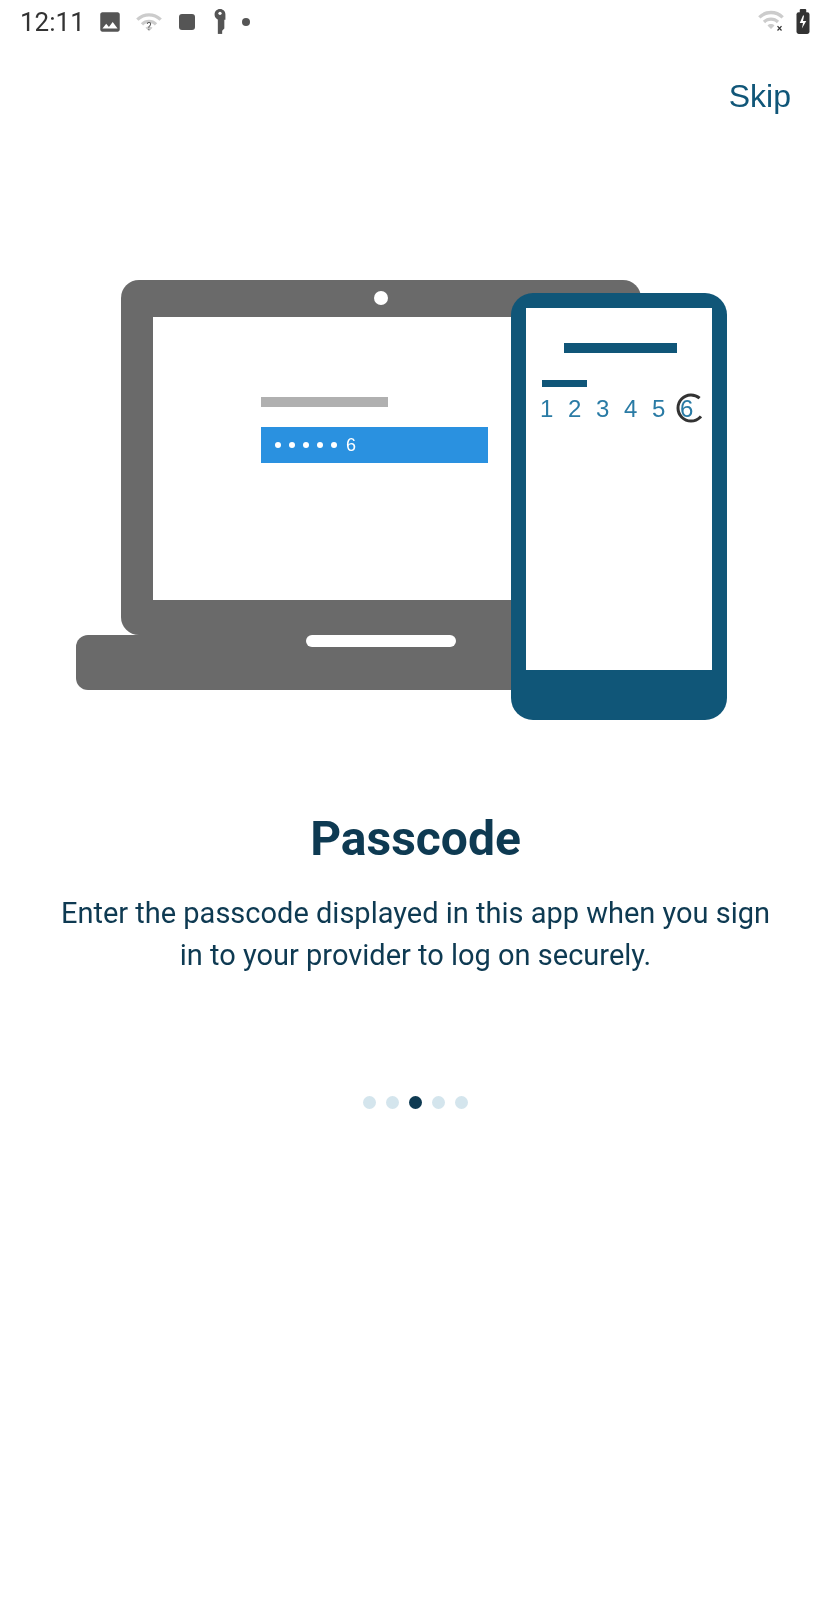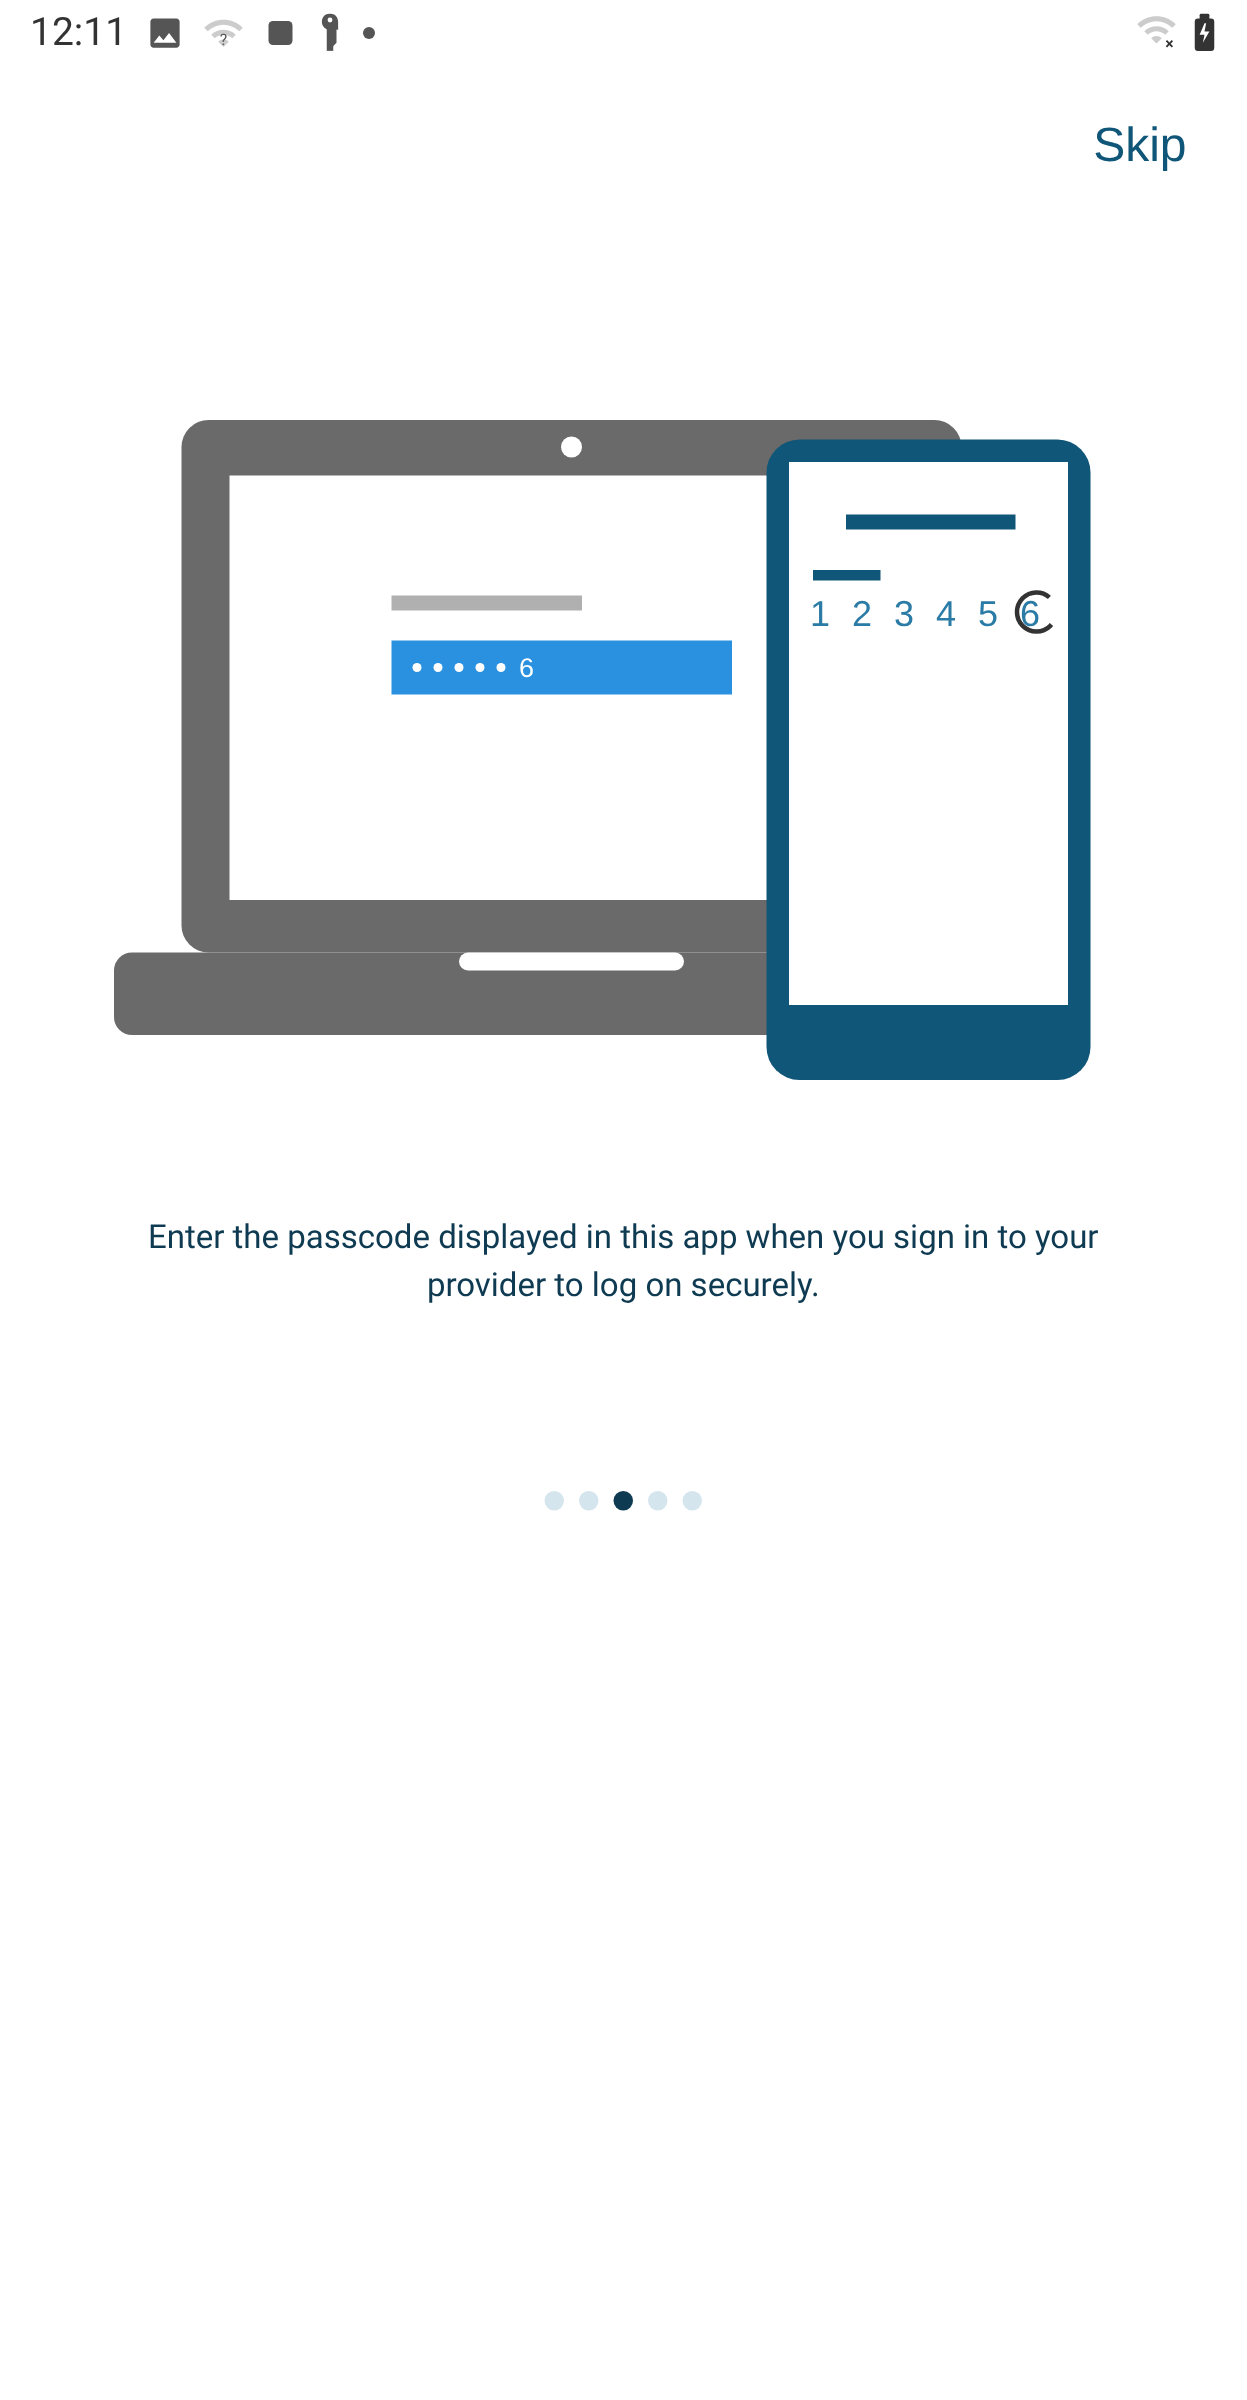--- a/index.html
+++ b/index.html
@@ -85,21 +85,21 @@
     }
     
     .title {
       font-size: 48px;
       font-weight: 700;
       color: #0e3a52;
       margin-bottom: 25px;
     }
     
     .description {
-      font-size: 22px;
+      font-size: 29px;
       color: #0e3a52;
       line-height: 1.45;
       font-weight: 400;
     }
     
     
     .page-dots {
       display: flex;
       justify-content: center;
       gap: 10px;
@@ -208,20 +208,21 @@
       <rect x="498" y="63" width="113" height="10" fill="#105678"></rect>
       <rect x="476" y="100" width="45" height="7" fill="#105678"></rect>
       <text x="474" y="137" font-size="24" fill="#2a7ba5" letter-spacing="4" font-family="sans-serif">1 2 3 4 5 6</text>
 
       <circle cx="625" cy="128" r="13" fill="none" stroke="#333" stroke-width="3" stroke-dasharray="60 20" transform="rotate(45 625 128)"></circle>
     </g>
   </svg>
 </div>
 
 <div class="content">
+  <h1 class="title">Passcode</h1>
   <p class="description">Enter the passcode displayed in this app when you sign in to your provider to log on securely.</p>
 </div>
 
 <div class="page-dots">
   <span class="dot"></span>
   <span class="dot"></span>
   <span class="dot active"></span>
   <span class="dot"></span>
   <span class="dot"></span>
 </div>

